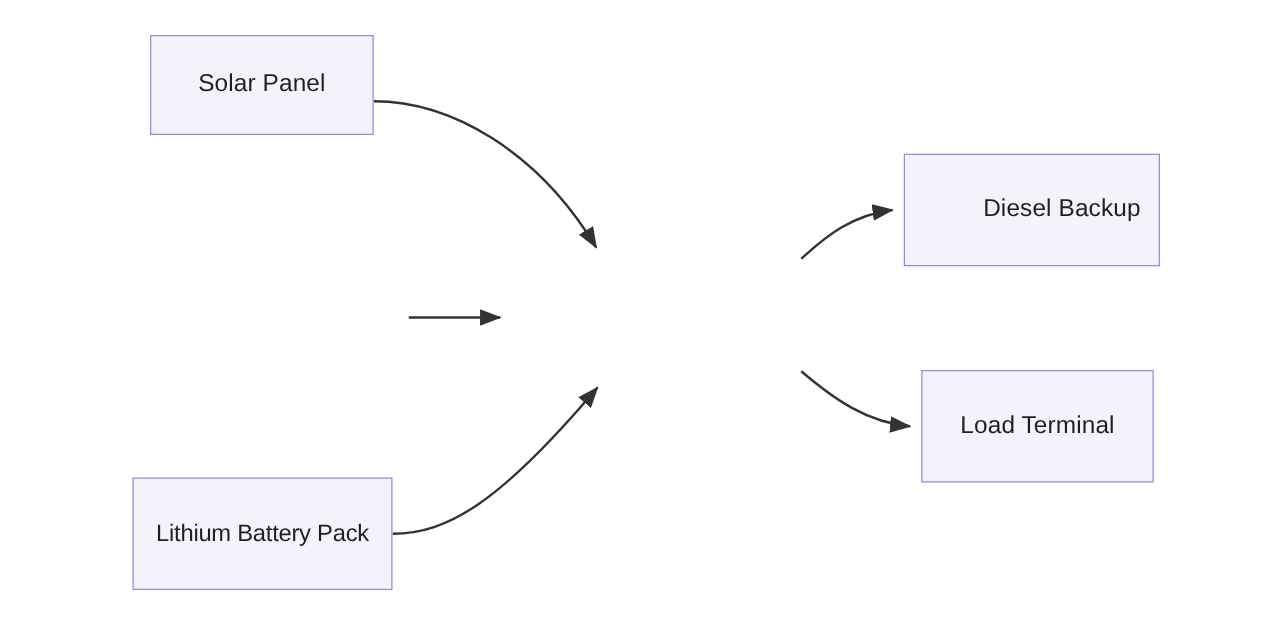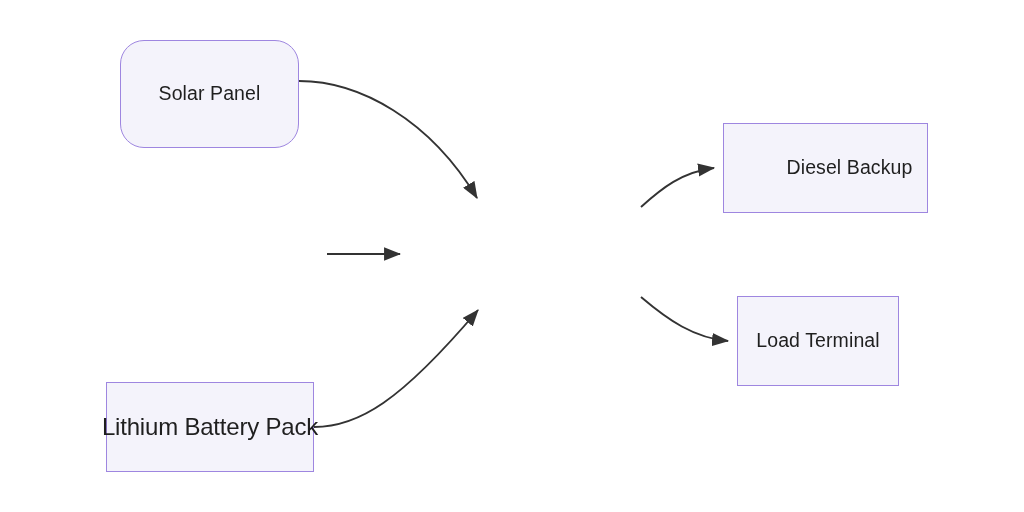--- a/index.html
+++ b/index.html
@@ -35,29 +35,29 @@
   }
   .node-label {
     font-family: "Liberation Sans", sans-serif;
     font-size: 19.5px;
     color: #1f1f1f;
     letter-spacing: 0.1px;
     white-space: nowrap;
     line-height: 1;
   }
   .node-label.tight {
-    font-size: 24px;
+    font-size: 19px;
     letter-spacing: -0.2px;
   }
-  #n-solar   { left: 120px; top: 40px;  width: 179px; height: 108px; border-radius: 24px; }
+  #n-solar   { left: 120px; top: 28px;  width: 179px; height: 80px; }
   #n-wind    { left: 94px;  top: 209px; width: 233px; height: 89px; }
   #n-battery { left: 106px; top: 382px; width: 208px; height: 90px; }
   #n-inverter{ left: 409px; top: 209px; width: 232px; height: 89px; }
   #n-diesel  { left: 723px; top: 123px; width: 205px; height: 90px; padding-left: 48px; }
-  #n-load    { left: 737px; top: 296px; width: 162px; height: 90px; }
+  #n-load    { left: 737px; top: 296px; width: 186px; height: 90px; }
 </style>
 </head>
 <body>
 
 <div id="canvas">
 
   <svg id="edges" viewBox="0 0 1024 512" xmlns="http://www.w3.org/2000/svg">
     <defs>
       <marker id="arrowhead" markerWidth="9" markerHeight="7" refX="8.4" refY="3.5" orient="auto" markerUnits="strokeWidth">
         <path d="M0,0 L9,3.5 L0,7 z" fill="#333333"></path>

